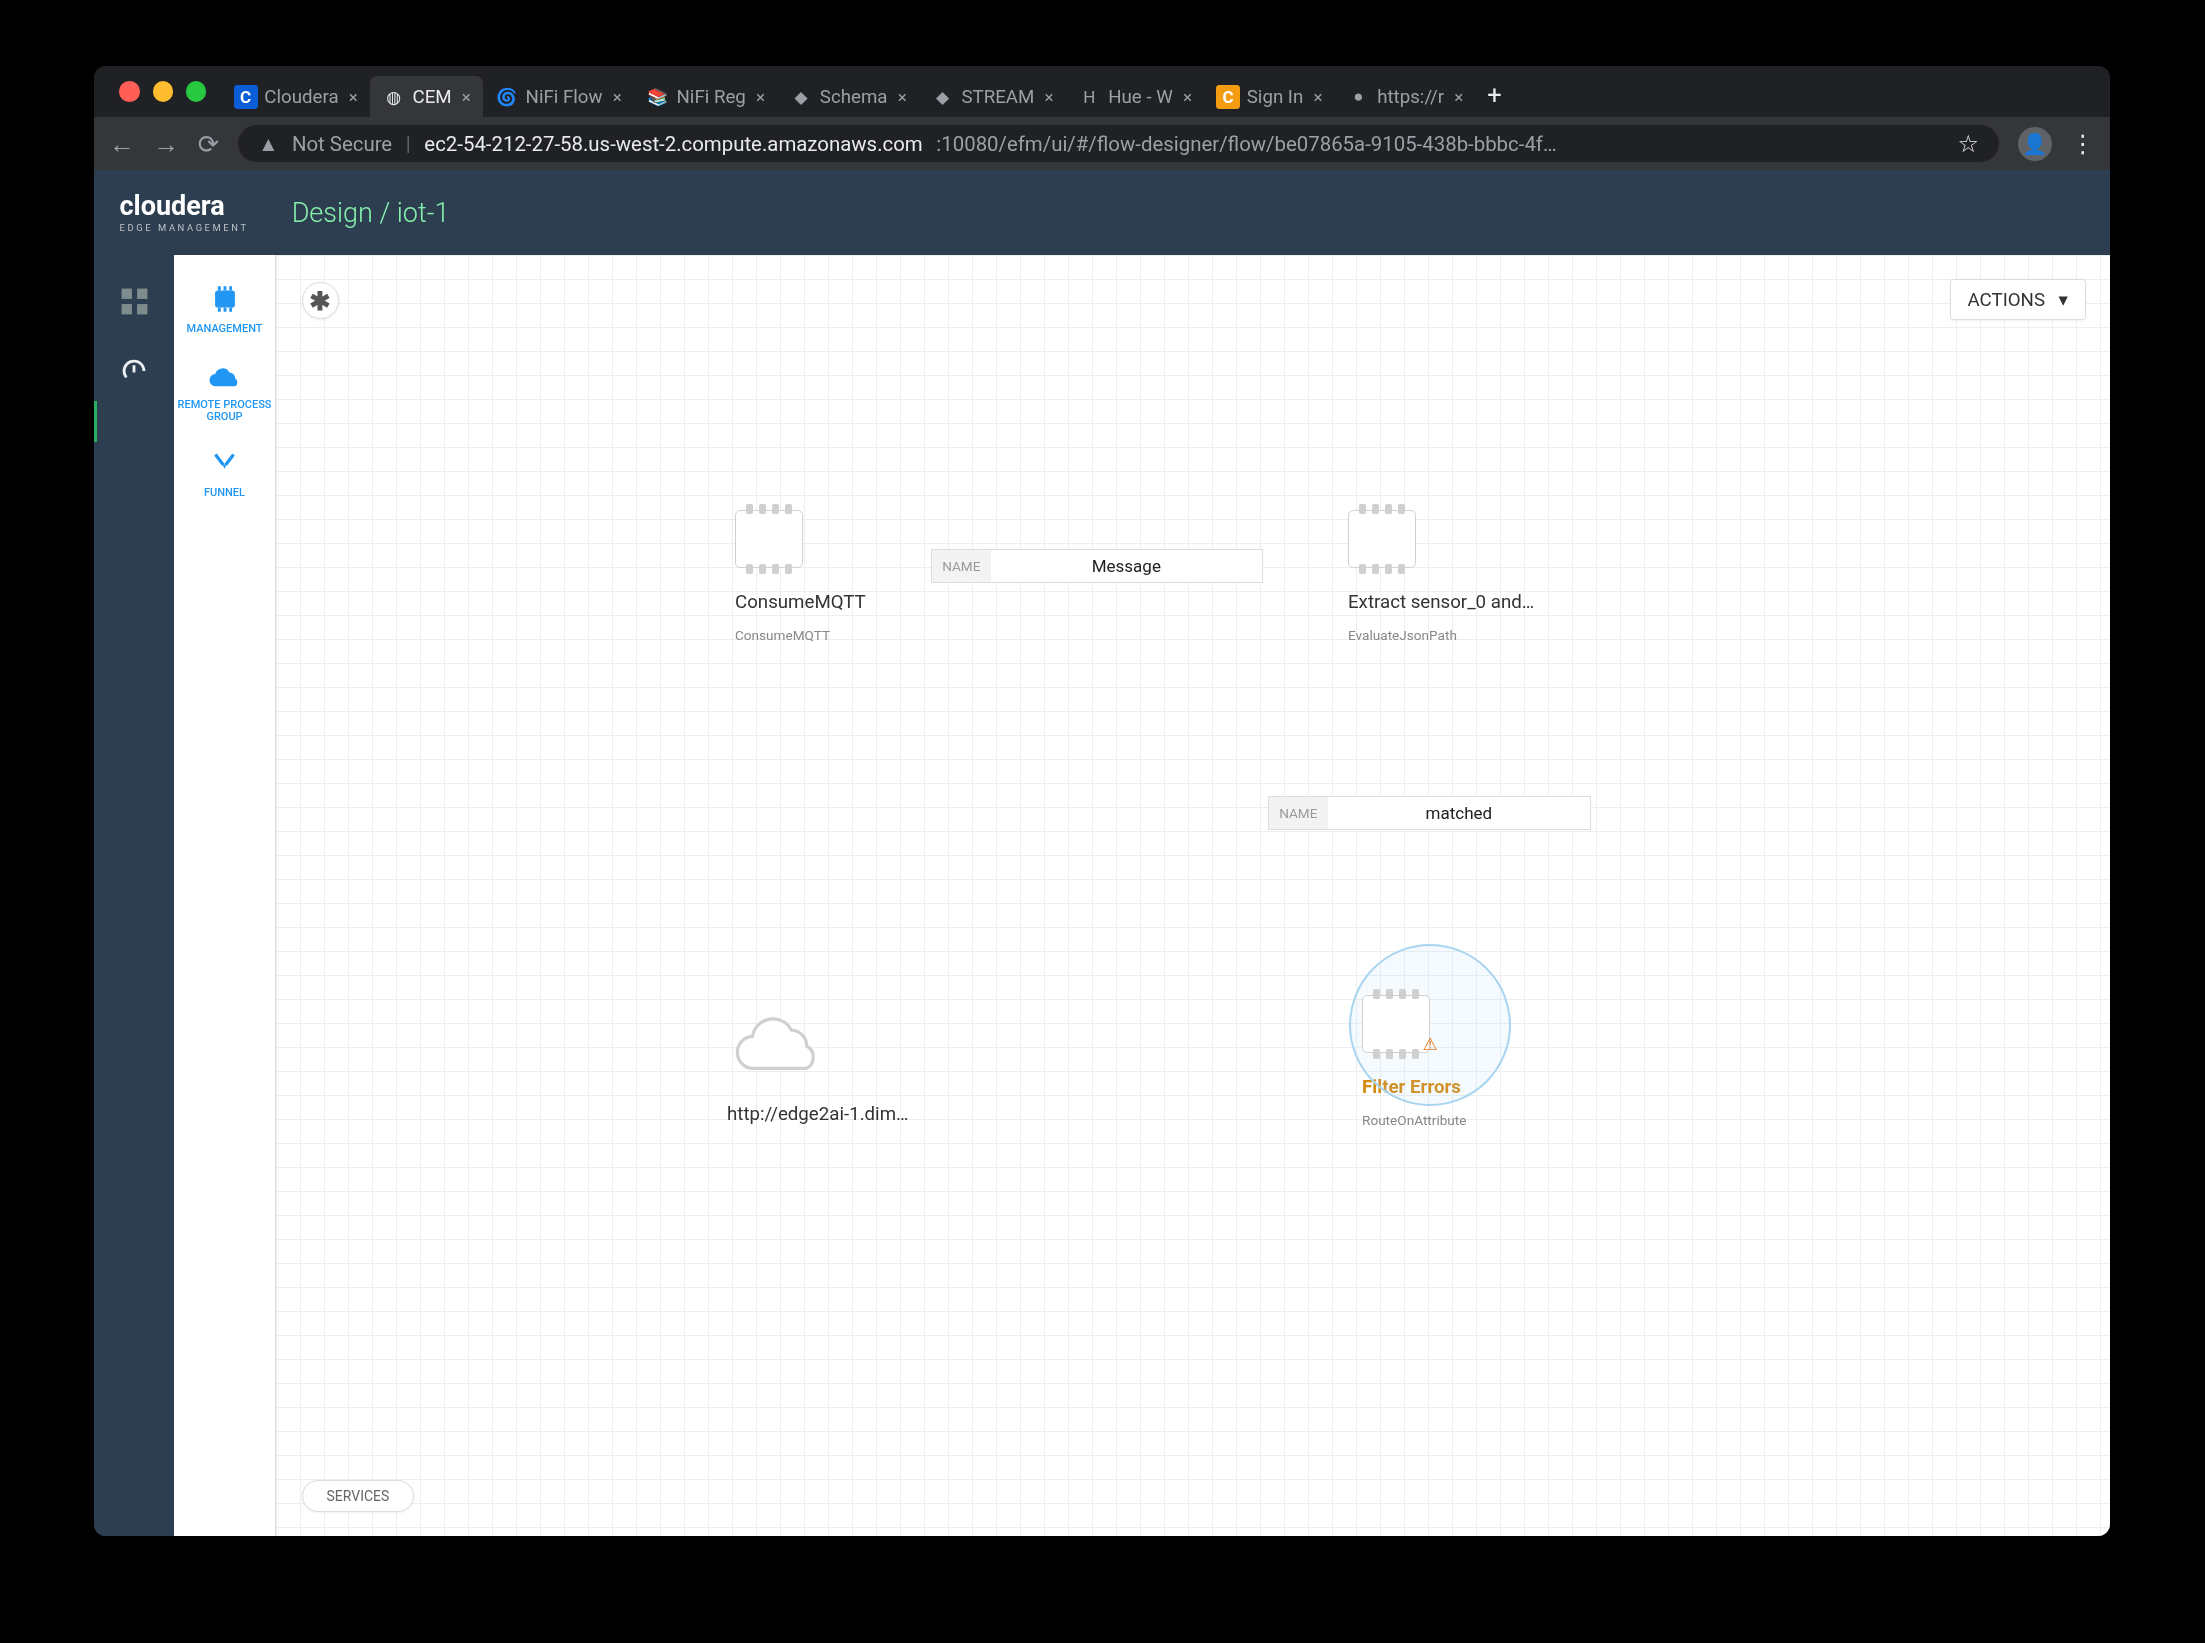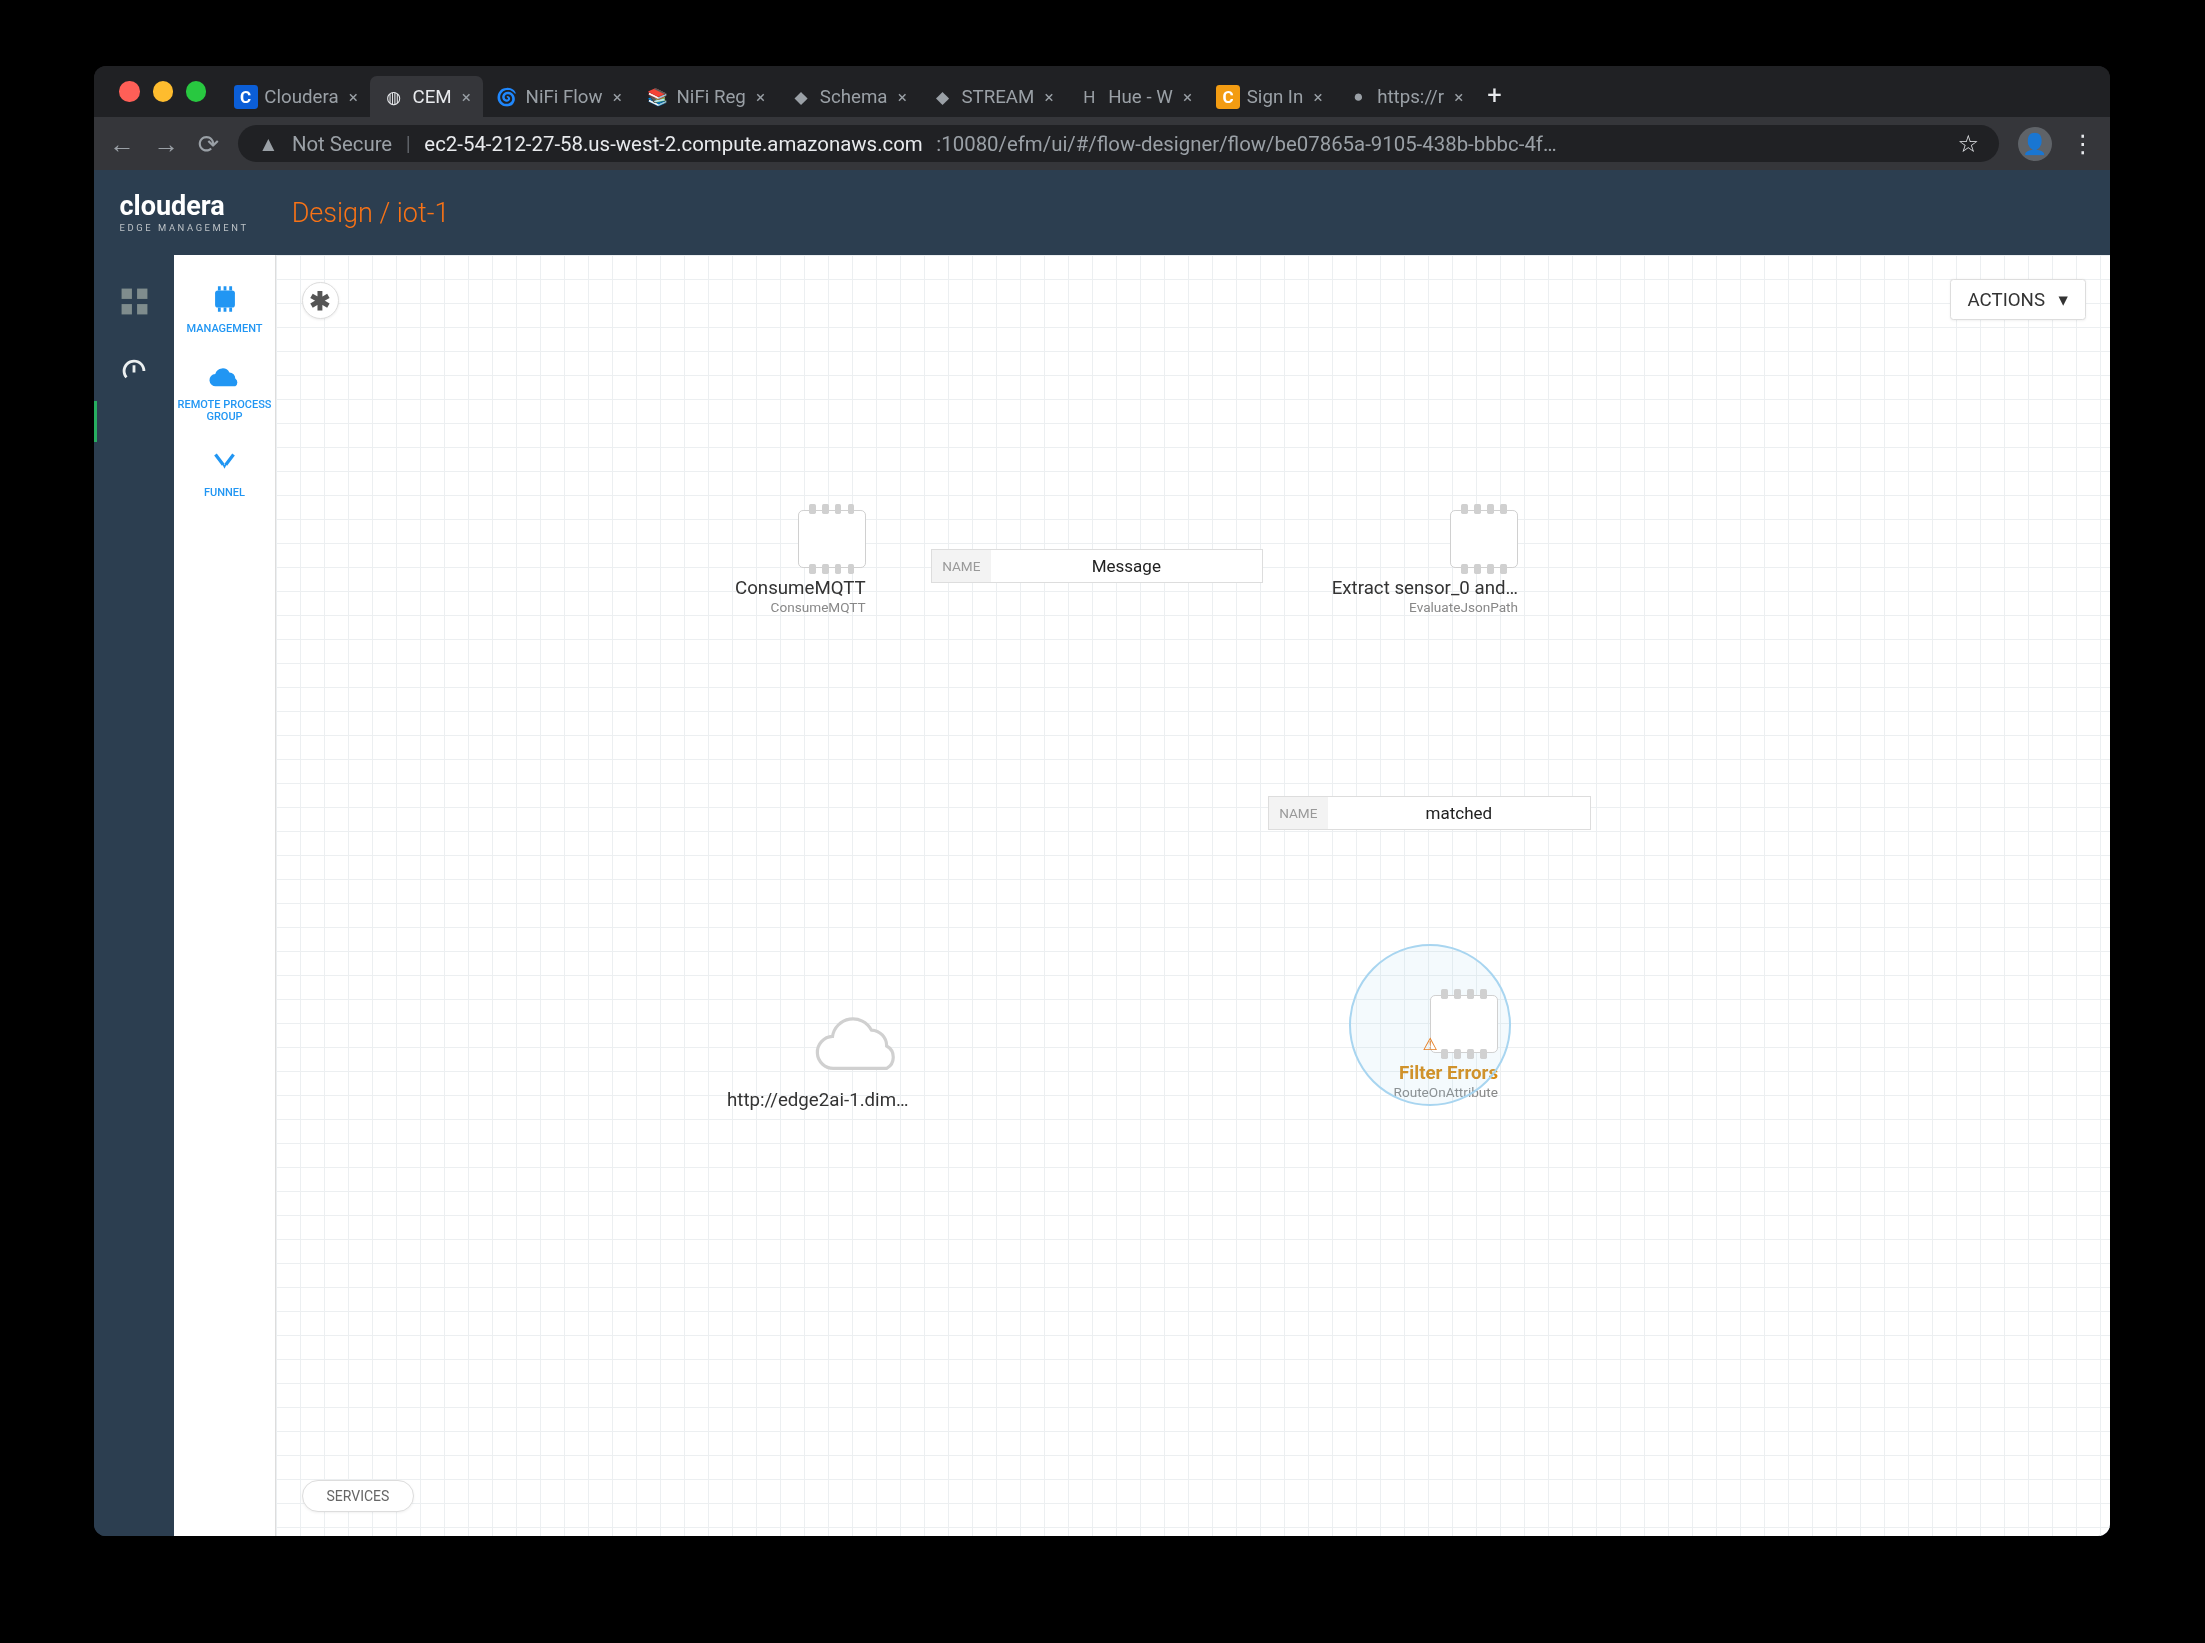--- a/index.html
+++ b/index.html
@@ -123,21 +123,21 @@
     display:flex; flex-direction:column; line-height:1;
     margin-right: 43px;
   }
   .logo-main {
     font-size:27px; font-weight:700; letter-spacing:0px;
   }
   .logo-sub {
     font-size:9.4px; letter-spacing:2.6px; color:#bdc3c7; margin-top:3.4px;
   }
   .breadcrumb {
-    font-size:27px; font-weight:300; color:#f97316;
+    font-size:27px; font-weight:300; color:#86efac;
   }
 
   
   .app-body {
     display:flex;
     height: calc(100% - 189px); 
     background:#2c3e50;
   }
   .sidebar {
     width: 80px;
@@ -232,21 +232,22 @@
     font-size:14px; color:#666;
     cursor:pointer;
     box-shadow:0 0.9px 2.6px rgba(0,0,0,0.06);
   }
 
   
   .node {
     position:absolute;
     display:flex;
     flex-direction:column;
-    align-items:flex-end;
+    align-items:flex-start;
+    gap:14px;
   }
   .proc-icon {
     width:68px; height:58px;
     background:#fff;
     border:1.7px solid #d0d0d0;
     border-radius:5.1px;
     position:relative;
   }
   .proc-icon::before, .proc-icon::after {
     content:'';

